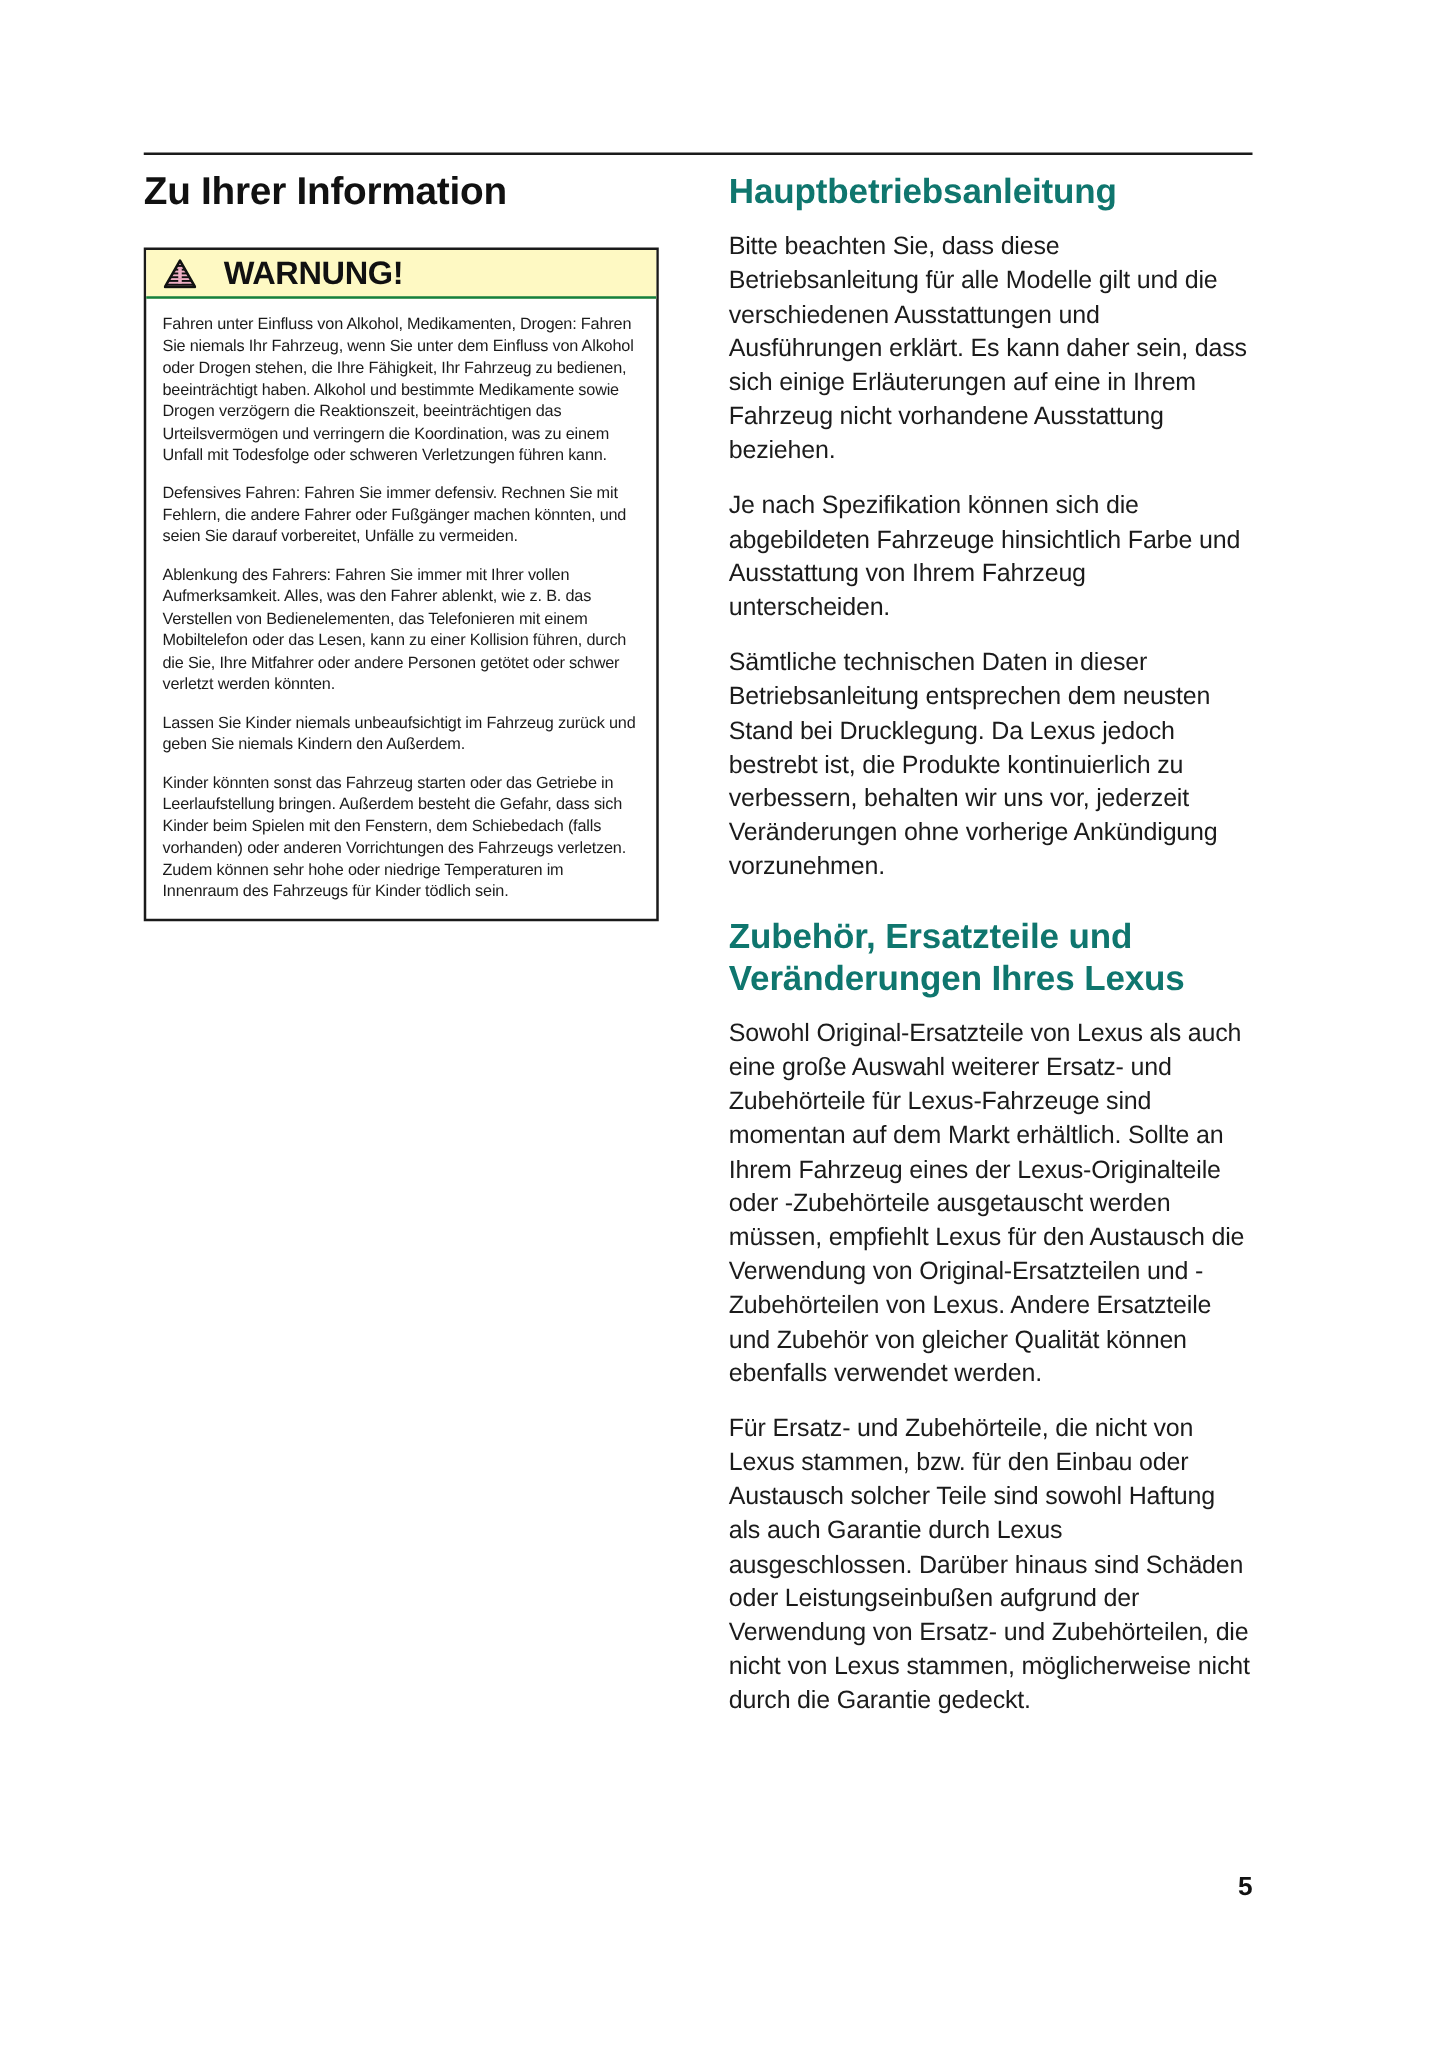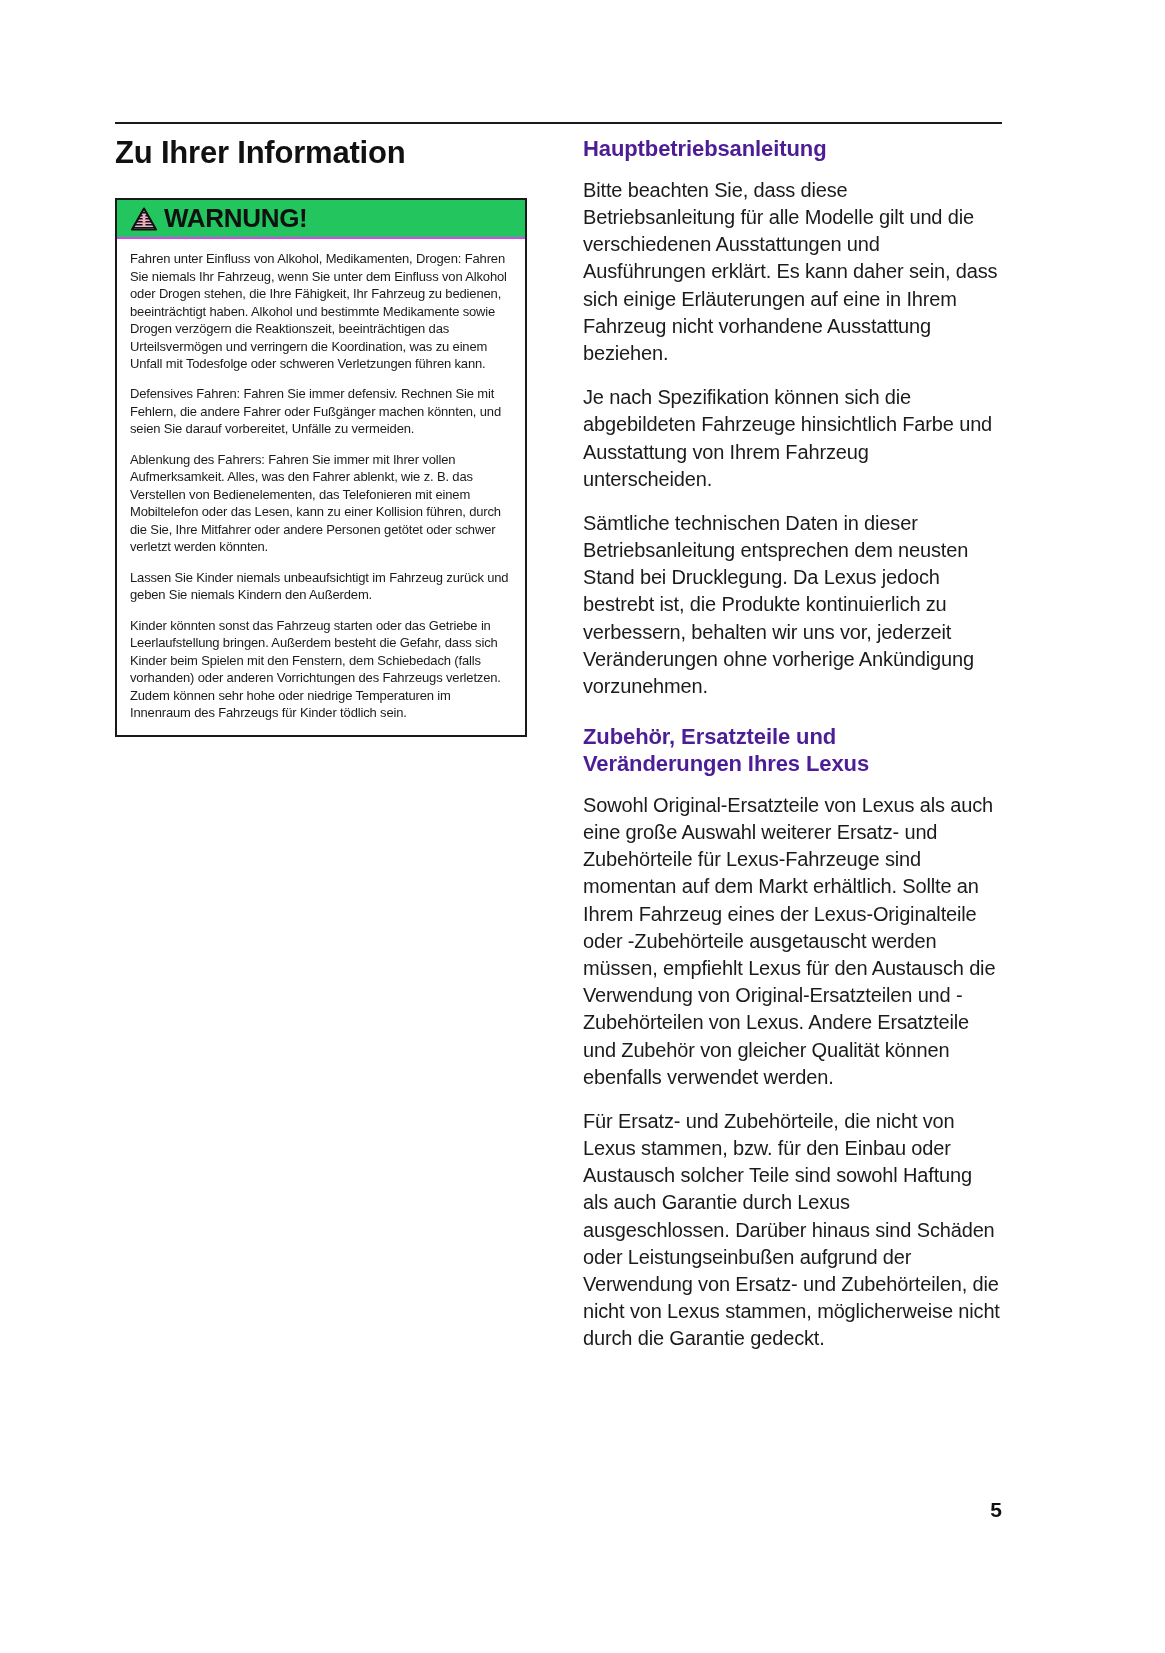--- a/index.html
+++ b/index.html
@@ -51,46 +51,46 @@
   h1.page-title {
     font-size: 31px;
     font-weight: bold;
     letter-spacing: -0.2px;
     margin: 0 0 28px 0;
     line-height: 1.1;
     color: #111111;
   }
 
   h2.section-head {
-    font-size: 22px;
+    font-size: 28px;
     font-weight: bold;
     margin: 0 0 14px 0;
     line-height: 1.22;
     letter-spacing: -0.1px;
-    color: #4c1d95;
+    color: #0f766e;
   }
 
   h2.section-head.spaced {
     margin-top: 24px;
   }
 
   
   .warning-box {
     border: 2px solid #1a1a1a;
     box-sizing: border-box;
     width: 412px;
     background: #ffffff;
   }
   .warning-header {
-    background: #22c55e;
-    border-bottom: 2px solid #d946ef;
+    background: #fef9c3;
+    border-bottom: 2px solid #15803d;
     padding: 5px 10px 6px 14px;
     display: flex;
     align-items: center;
-    gap: 7px;
+    gap: 22px;
   }
   .warn-tri {
     display: inline-block;
     width: 26px;
     height: 24px;
     flex: 0 0 auto;
     position: relative;
     top: 1px;
   }
   .warning-title {

